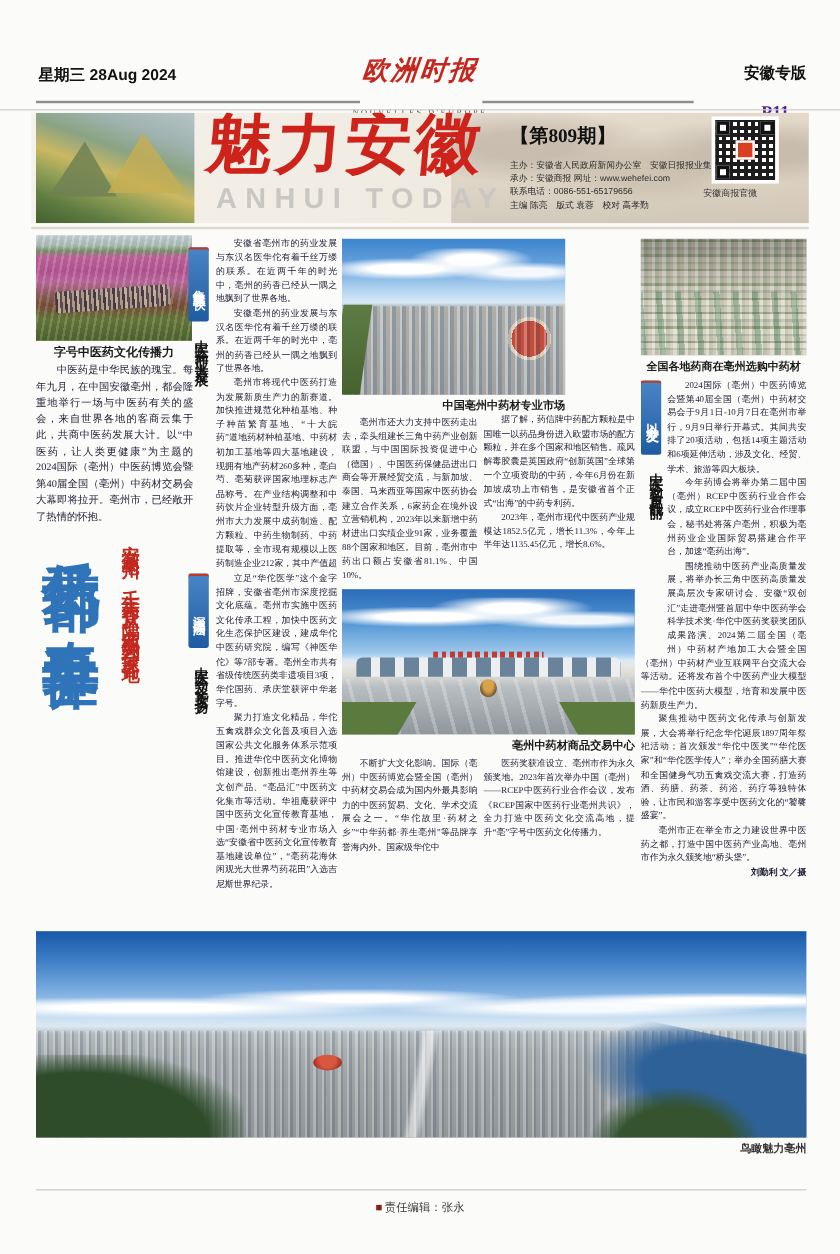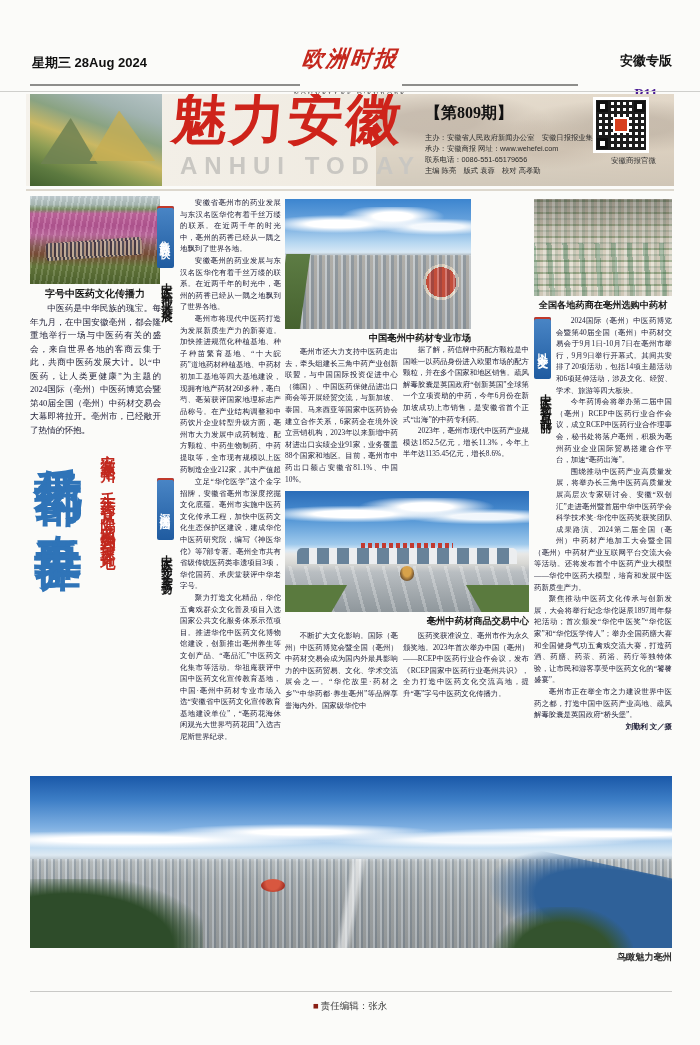--- a/index.html
+++ b/index.html
@@ -39,21 +39,21 @@
   .m-title-en{position:absolute;left:154px;top:58px;font-size:24px;font-weight:800;color:#c9c7c2;
      letter-spacing:7px;font-family:"Liberation Sans",sans-serif;}
   .m-issue{position:absolute;left:399px;top:9px;font-size:16px;font-weight:bold;color:#111;}
   .m-info{position:absolute;left:399px;top:38px;width:180px;font-size:7.3px;line-height:11px;color:#2c2c2c;font-family:"Liberation Sans",sans-serif;}
   .m-qr{position:absolute;left:570px;top:6px;width:50px;height:50px;background:
      repeating-linear-gradient(0deg,#1d1d1d 0 3px,transparent 3px 6px),
      repeating-linear-gradient(90deg,#1d1d1d 0 3px,#fff 3px 6px);outline:3px solid #fff;}
   .qr-eye{position:absolute;width:11px;height:11px;background:#fff;border:3px solid #111;box-sizing:border-box;}
   .e1{left:1px;top:1px;} .e2{right:1px;top:1px;} .e3{left:1px;bottom:1px;}
   .qr-center{position:absolute;left:17px;top:17px;width:16px;height:16px;background:#d8401f;border:2px solid #fff;box-sizing:border-box;}
-  .m-qr-cap{position:absolute;left:560px;top:62px;width:70px;text-align:right;font-size:7.5px;color:#333;}
+  .m-qr-cap{position:absolute;left:560px;top:62px;width:70px;text-align:left;font-size:7.5px;color:#333;}
   .m-sep{left:26px;top:189px;width:648px;height:2px;background:#ddd8ce;}
   
   .photo{overflow:hidden;}
   .photo-flower{left:30px;top:196px;width:130px;height:88px;background:
      linear-gradient(180deg,#c8d4d8 0%,#aebfb9 10%,#7e9468 15%,#c2679e 20%,#b65694 34%,#c06ba0 44%,#8a5f57 58%,#7c4f38 66%,#667a3c 80%,#50652f 100%);}
   .flower-tex{position:absolute;inset:0;background:repeating-linear-gradient(100deg,rgba(255,255,255,.13) 0 2px,rgba(0,0,0,.06) 2px 6px);}
   .flower-crowd{position:absolute;left:12%;top:50%;width:74%;height:20%;opacity:.85;transform:rotate(-4deg);border-radius:3px;background:
      repeating-linear-gradient(90deg,#3a3340 0 2px,#cbb9a5 2px 4px,#4a4a55 4px 6px,#b9a08c 6px 8px);}
   .photo-city{left:285px;top:199px;width:186px;height:130px;background:
      radial-gradient(circle at 84% 64%,#c13a2c 0 15px,#e0d8cb 15px 18px,rgba(0,0,0,0) 18px),
@@ -249,21 +249,21 @@
   <div class="abs cap cap-crowd">全国各地药商在亳州选购中药材</div>
   <div class="abs bt artE">
     <div class="eFloat">
       <div class="vtag-box">以会交友</div>
       <div class="vtag-label">中医药名片更靓丽</div>
     </div>
     <p>2024国际（亳州）中医药博览会暨第40届全国（亳州）中药材交易会于9月1日-10月7日在亳州市举行，9月9日举行开幕式。其间共安排了20项活动，包括14项主题活动和6项延伸活动，涉及文化、经贸、学术、旅游等四大板块。</p>
     <p>今年药博会将举办第二届中国（亳州）RCEP中医药行业合作会议，成立RCEP中医药行业合作理事会，秘书处将落户亳州，积极为亳州药业企业国际贸易搭建合作平台，加速“亳药出海”。</p>
     <p>围绕推动中医药产业高质量发展，将举办长三角中医药高质量发展高层次专家研讨会、安徽“双创汇”走进亳州暨首届中华中医药学会科学技术奖·华佗中医药奖获奖团队成果路演、2024第二届全国（亳州）中药材产地加工大会暨全国（亳州）中药材产业互联网平台交流大会等活动。还将发布首个中医药产业大模型——华佗中医药大模型，培育和发展中医药新质生产力。</p>
     <p>聚焦推动中医药文化传承与创新发展，大会将举行纪念华佗诞辰1897周年祭祀活动；首次颁发“华佗中医奖”“华佗医家”和“华佗医学传人”；举办全国药膳大赛和全国健身气功五禽戏交流大赛，打造药酒、药膳、药茶、药浴、药疗等独特体验，让市民和游客享受中医药文化的“饕餮盛宴”。</p>
-    <p>亳州市正在举全市之力建设世界中医药之都，打造中国中医药产业高地、疏风解毒胶囊是英国政府“桥头堡”。</p>
+    <p>亳州市正在举全市之力建设世界中医药之都，打造中国中医药产业高地、亳州市作为永久颁奖地“桥头堡”。</p>
     <p class="byline">刘勤利 文／摄</p>
   </div>
 
   <div class="abs photo photo-pano">
     <div class="pano-clouds"></div>
     <div class="pano-tex"></div>
     <div class="pano-river"></div>
     <div class="pano-green"></div>
     <div class="pano-green2"></div>
     <div class="pano-road"></div>

